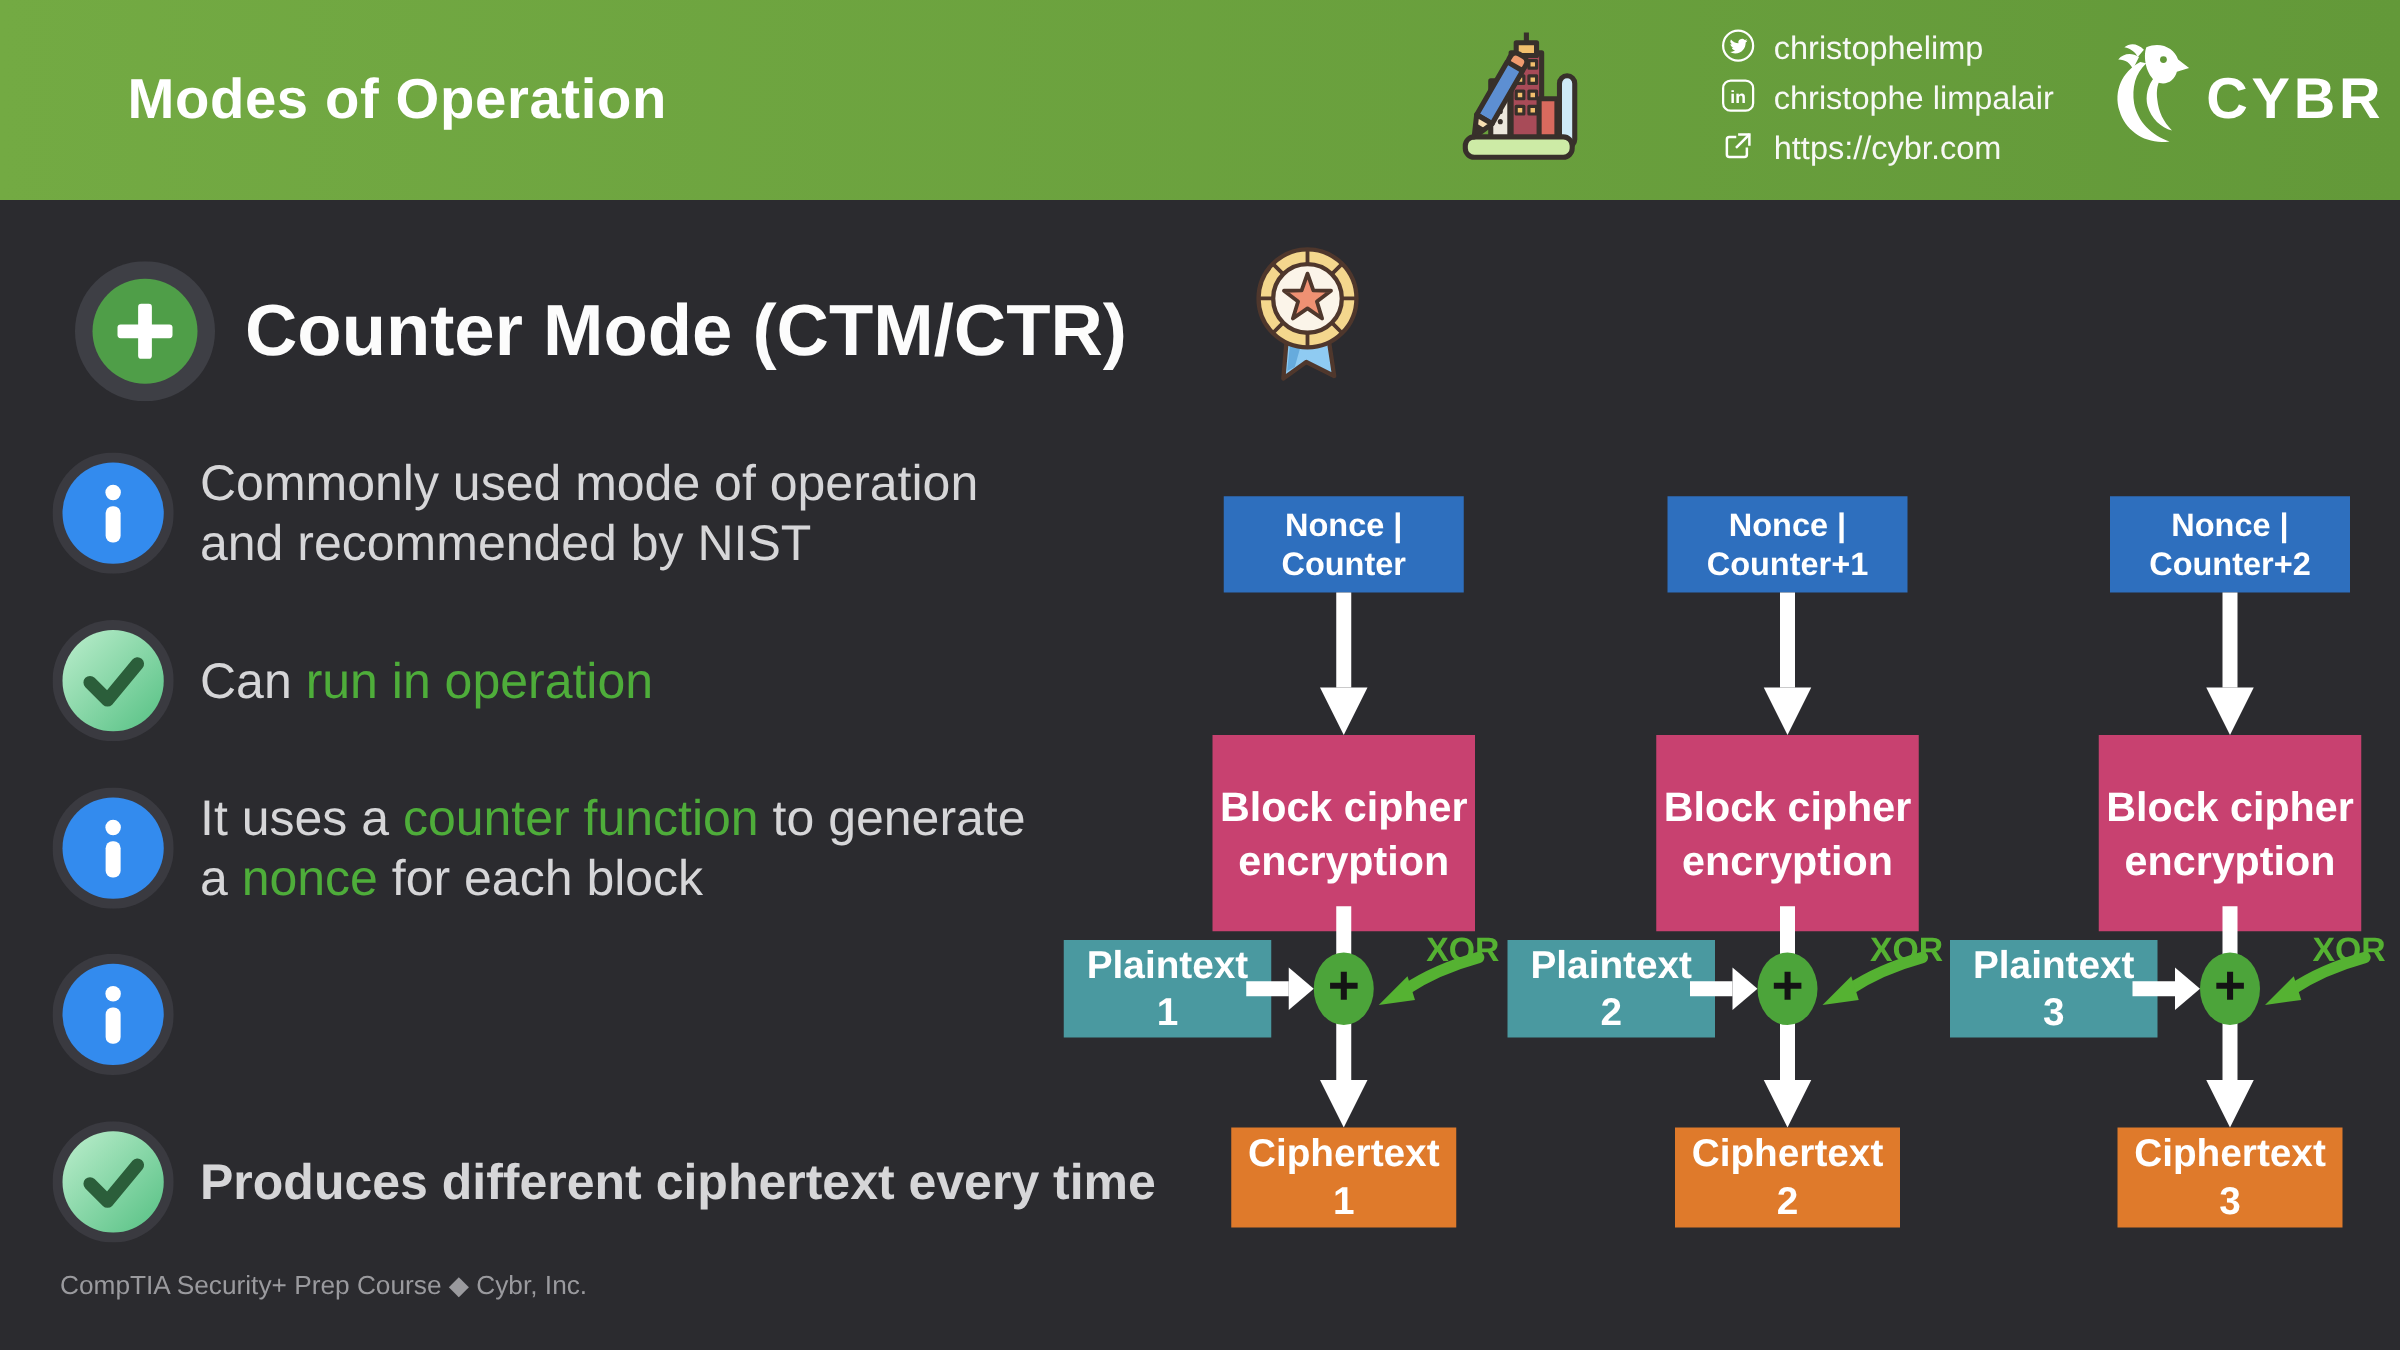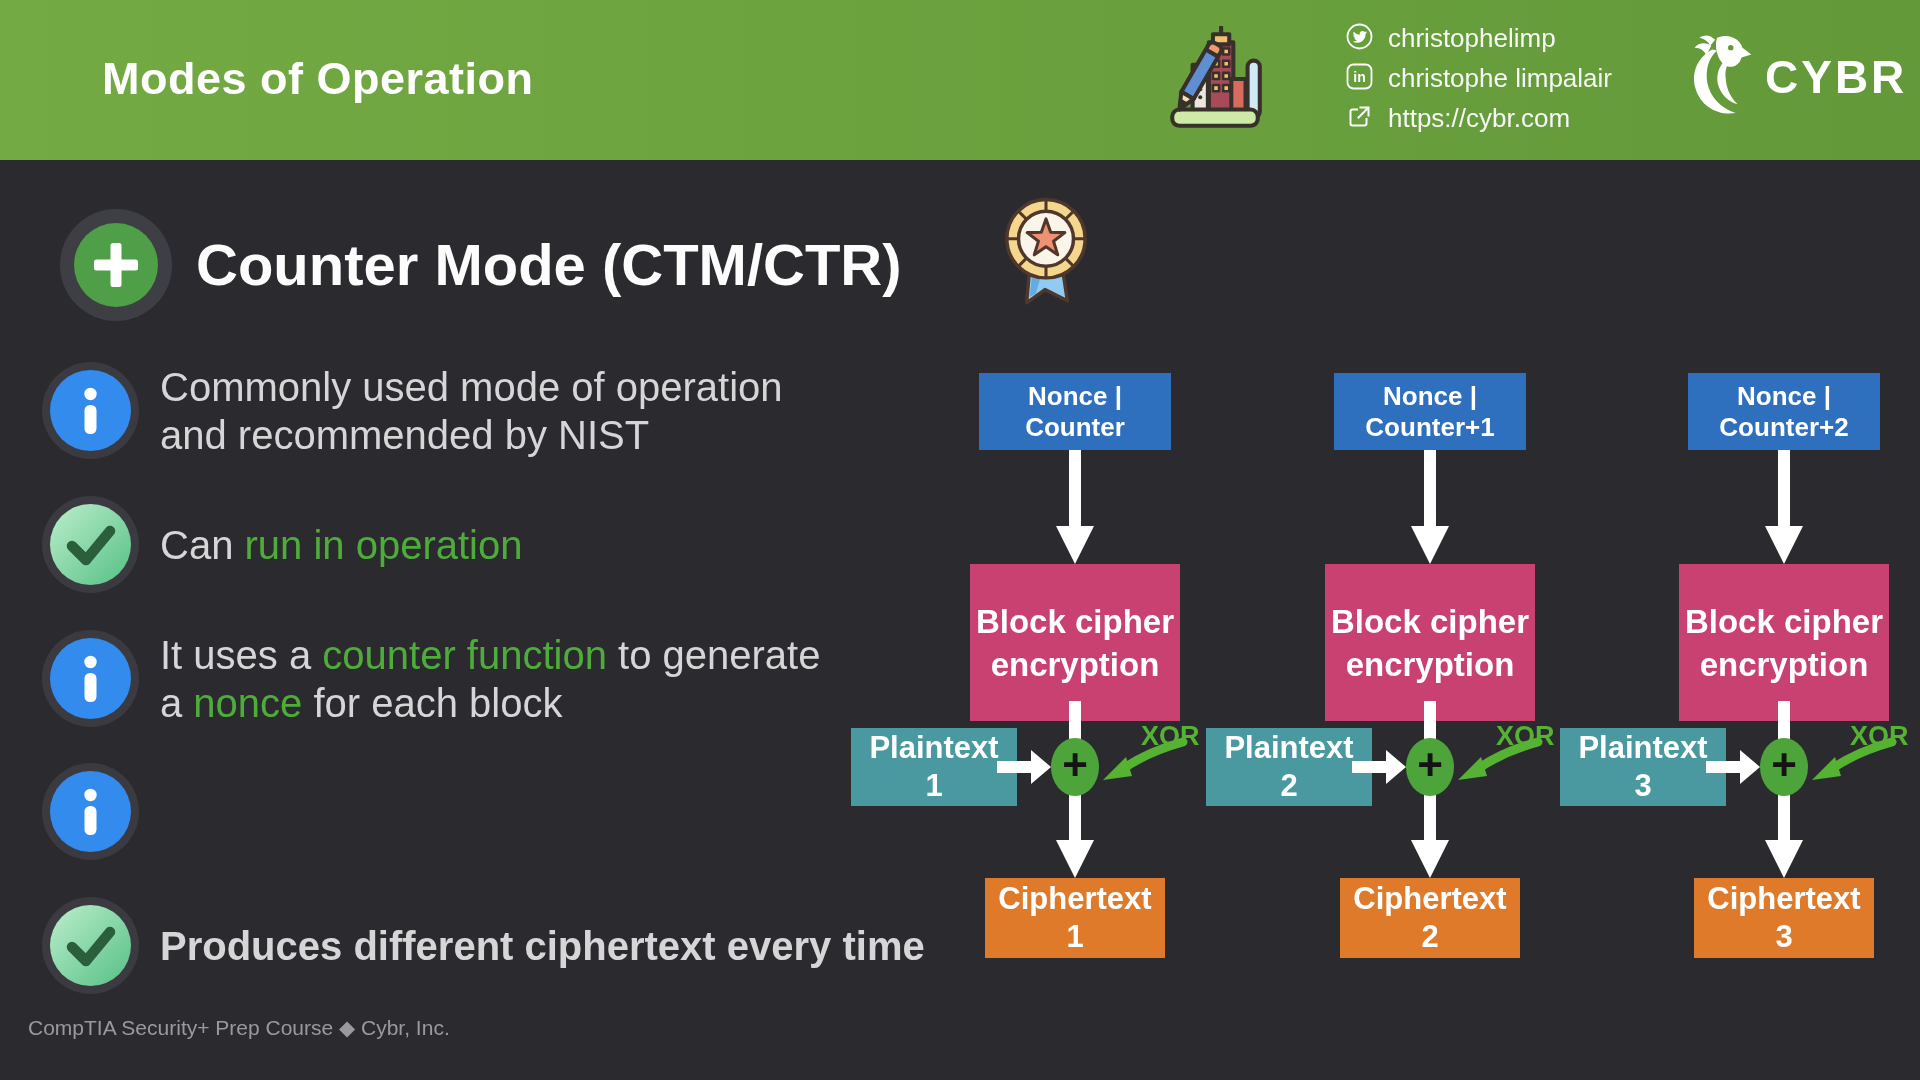--- a/index.html
+++ b/index.html
@@ -7,42 +7,42 @@
   body { font-family:"Liberation Sans", sans-serif; background:#151517; }
   .page { position:relative; width:1920px; height:1080px; background:var(--bg); overflow:hidden; }
 
   
   .header { position:absolute; left:0; top:0; width:1920px; height:160px;
             background:linear-gradient(90deg, var(--header-g1) 0%, var(--header-g2) 100%); }
   .header-title { position:absolute; left:102px; top:56px; font-size:45px; line-height:46px;
                   font-weight:700; color:#ffffff; letter-spacing:.5px; }
   .illustration { position:absolute; left:1160px; top:24px; }
   .social { position:absolute; left:1346px; top:25px; display:flex; flex-direction:column; row-gap:13px; }
-  .social-row { display:flex; align-items:center; gap:15px; height:27px; }
+  .social-row { display:flex; align-items:center; gap:15px; height:27px;margin-left:31px; }
   .social-label { color:#f7f8f5; font-size:26px; white-space:nowrap; }
   .logo { position:absolute; left:1684px; top:32px; display:flex; align-items:center; gap:9px; }
   .logo-text { color:#ffffff; font-size:46px; font-weight:700; letter-spacing:3px; }
 
   
   .plus-badge { position:absolute; left:60px; top:209px; }
   .slide-title { position:absolute; left:196px; top:234px; font-size:58px; line-height:62px;
                  font-weight:700; color:#fcfcfc; }
   .medal { position:absolute; left:999px; top:196px; }
 
   
   .bullet { position:absolute; left:42px; display:flex; align-items:center; gap:21px; height:97px; }
   .bullet-icon { width:97px; height:97px; flex:0 0 auto; }
   .bullet-text { font-size:40px; line-height:48px; color:var(--text-light); white-space:nowrap; }
   .seg-green { color:var(--green-text); }
 
   
-  .footer { position:absolute; left:28px; top:1016px; font-size:21px; color:var(--footer-gray); }
-
-  
-  .col { position:absolute; top:373px; width:460px; height:590px; }
+  .footer { position:absolute; left:48px; top:1016px; font-size:21px; color:var(--footer-gray); }
+
+  
+  .col { position:absolute; top:397px; width:460px; height:590px; }
   .dbox { position:absolute; display:flex; align-items:center; justify-content:center;
           text-align:center; color:#fff; white-space:pre-line; }
   .nonce-box      { left:134px; top:0;     width:192px; height:77px;  background:var(--blue-box);
                     font-size:26px; font-weight:700; }
   .block-box      { left:125px; top:191px; width:210px; height:157px; background:var(--pink-box);
                     font-size:33px; line-height:43px; font-weight:700; }
   .plain-box      { left:6px;   top:355px; width:166px; height:78px;  background:var(--teal-box);
                     font-size:31px; line-height:38px; font-weight:700; }
   .cipher-box     { left:140px; top:505px; width:180px; height:80px;  background:var(--orange-box);
                     font-size:31px; line-height:38px; font-weight:700; }

